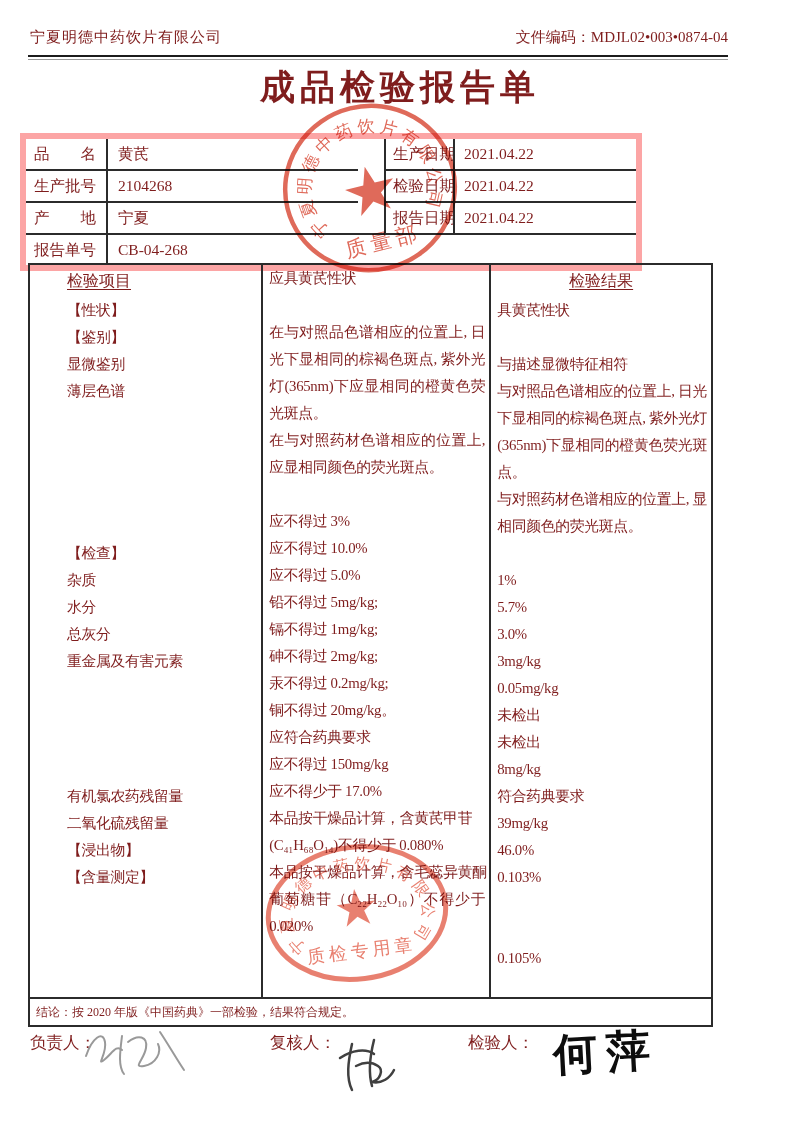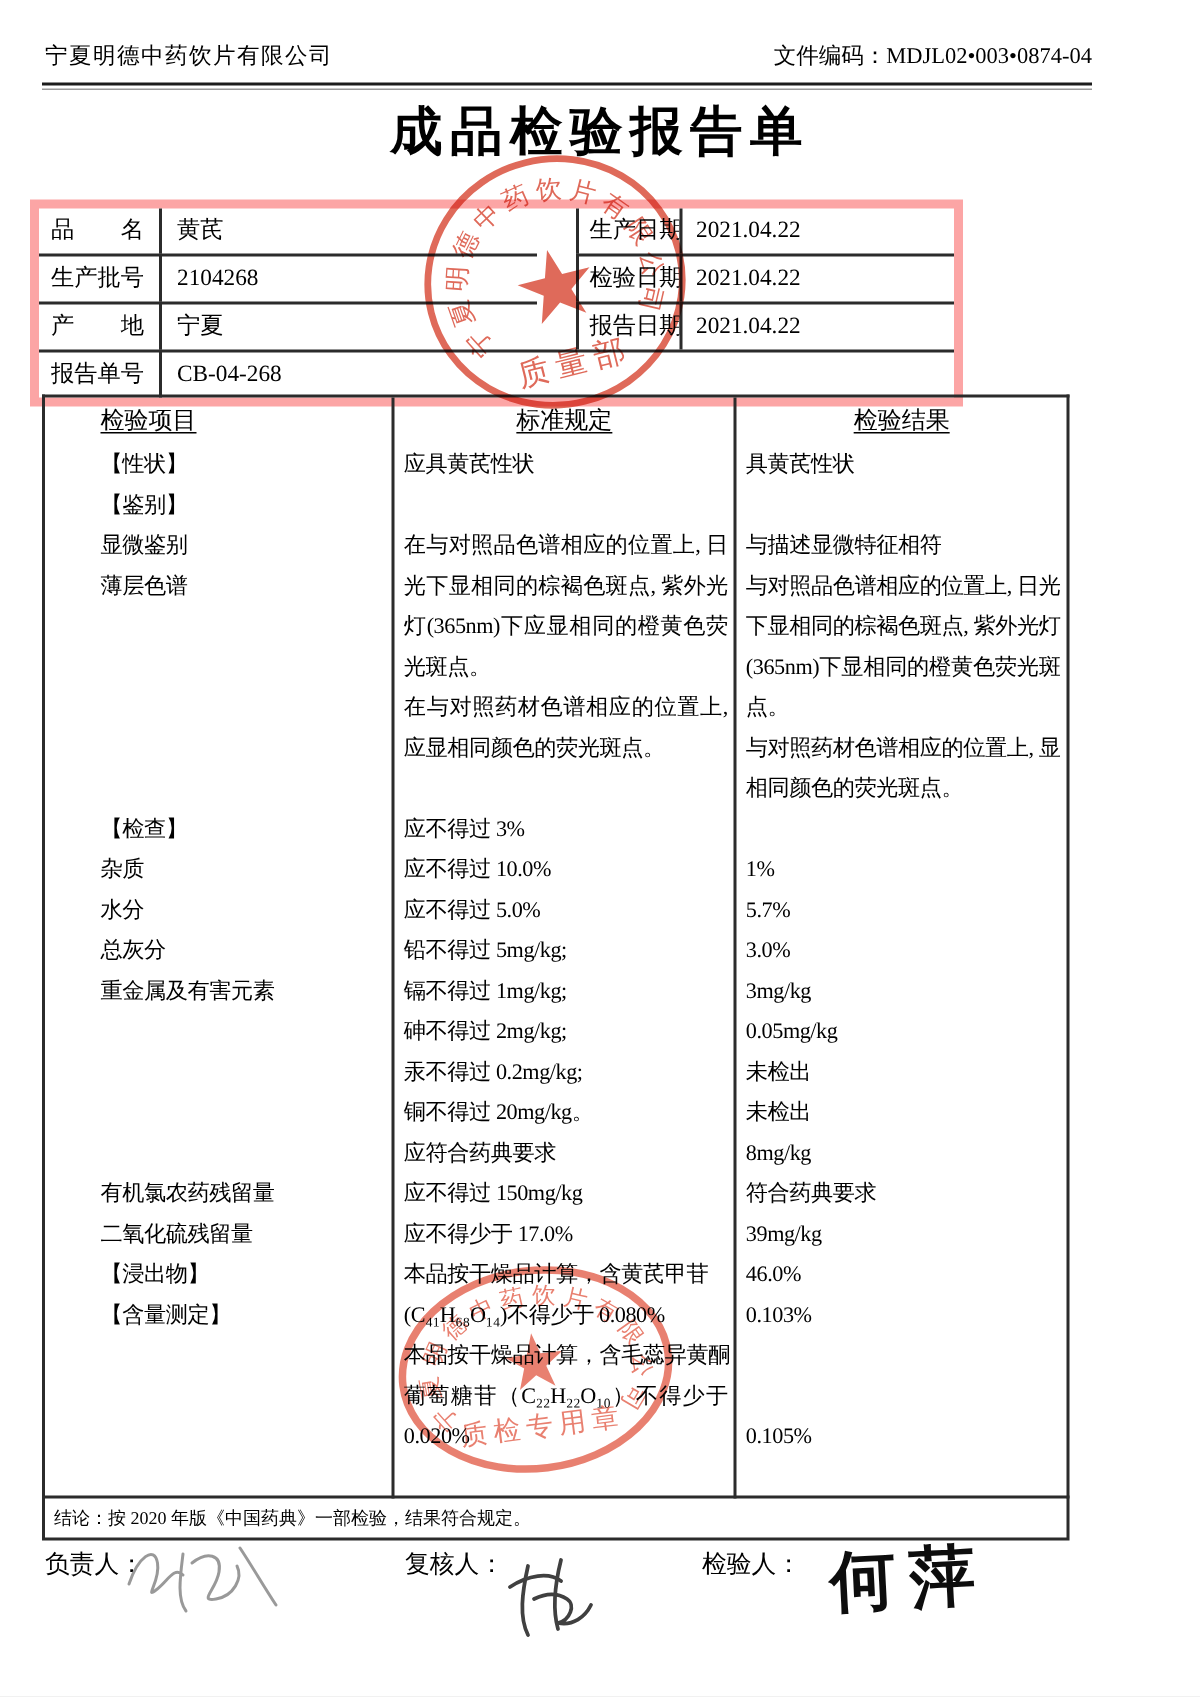--- a/index.html
+++ b/index.html
@@ -1,20 +1,20 @@
 <!DOCTYPE html>
 <html><head>
 <meta charset="utf-8">
 <style>
   html,body { margin:0; padding:0; background:#e8e8e8; }
   .page {
     position:relative; width:800px; height:1131px; margin:0 auto;
     background:#ffffff; overflow:hidden;
     font-family:"Liberation Serif","DejaVu Serif",serif;
-    color:#000000;
+    color:#7f1d1d;
   }
   
   .hdr-left  { position:absolute; left:30px;  top:28px; font-size:15px; letter-spacing:1px; }
   .hdr-right { position:absolute; right:72px; top:28px; font-size:15px; }
   .hdr-rule  { position:absolute; left:28px; top:55px; width:700px; height:2px;
                border-top:2.5px solid #1c1c1c; border-bottom:1px solid #9a9a9a; }
   .title { position:absolute; left:0; right:0; top:64px; text-align:center;
            font-size:35px; font-weight:bold; letter-spacing:5px; }
 
   
@@ -112,21 +112,20 @@
         <div class="ln">有机氯农药残留量</div>
         <div class="ln">二氧化硫残留量</div>
         <div class="ln">【浸出物】</div>
         <div class="ln">【含量测定】</div>
         <div class="ln"></div>
         <div class="ln"></div>
         <div class="ln"></div>
         <div class="ln"></div>
       </div>
     <div class="mt-c2" id="mt-c2">
-      <div class="mt-head"><span>标准规定</span></div>
     <div class="ln">应具黄芪性状</div>
         <div class="ln"></div>
         <div class="ln j">在与对照品色谱相应的位置上, 日</div>
         <div class="ln j">光下显相同的棕褐色斑点, 紫外光</div>
         <div class="ln j">灯(365nm)下应显相同的橙黄色荧</div>
         <div class="ln">光斑点。</div>
         <div class="ln j">在与对照药材色谱相应的位置上,</div>
         <div class="ln">应显相同颜色的荧光斑点。</div>
         <div class="ln"></div>
         <div class="ln">应不得过 3%</div>

